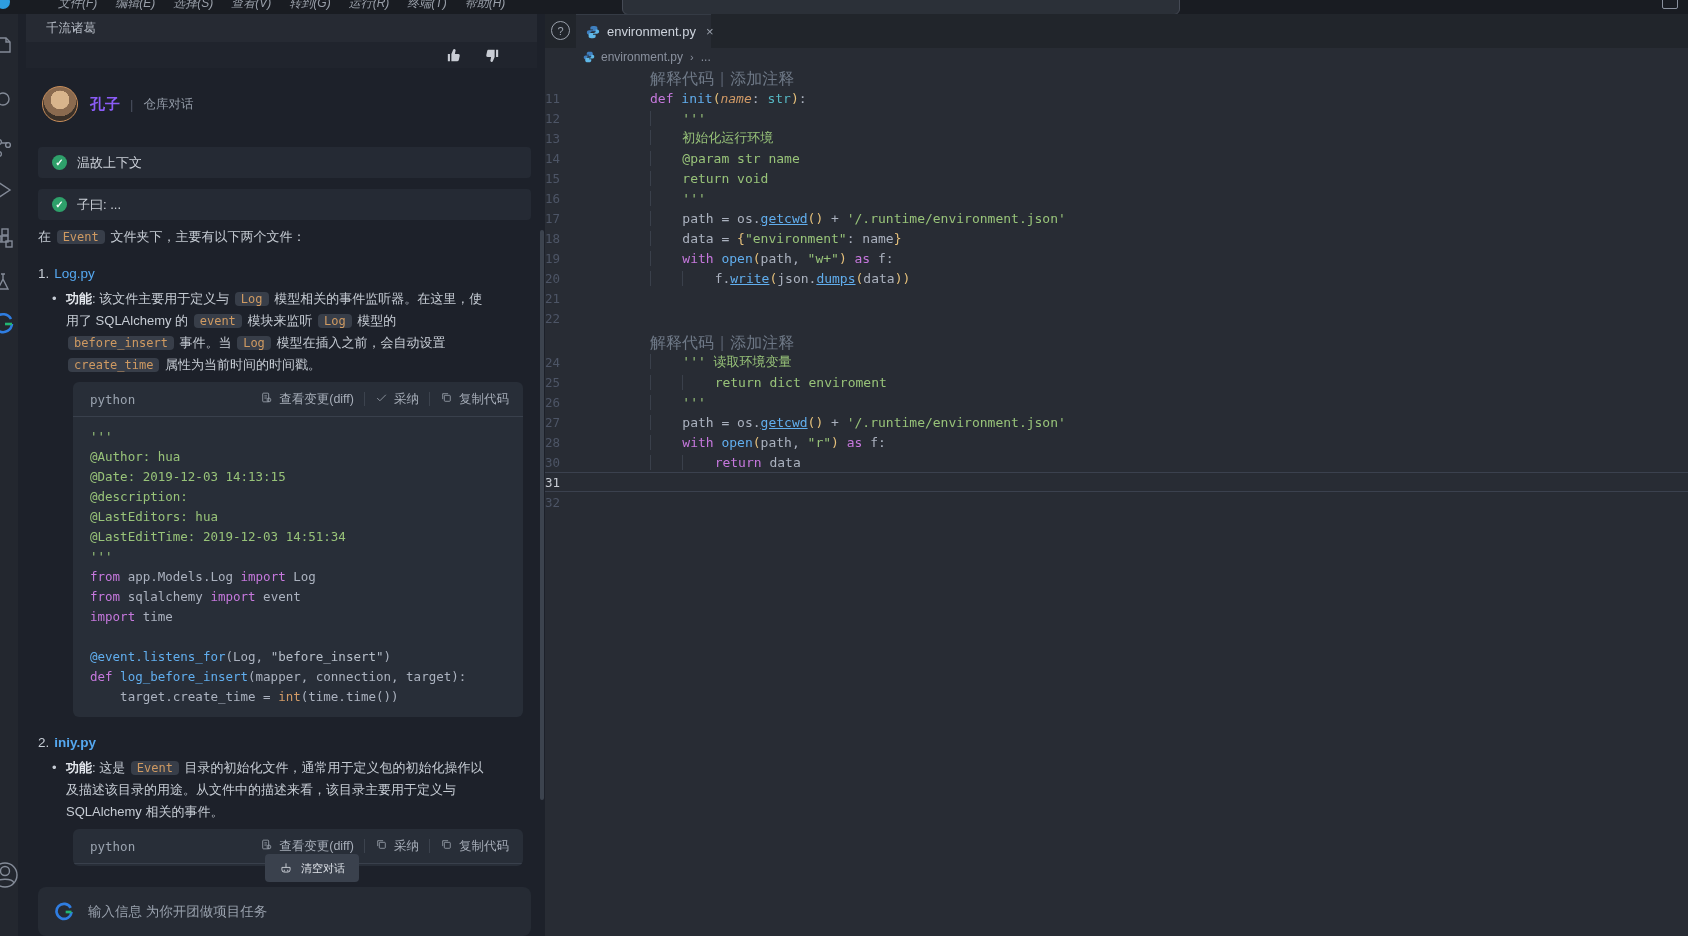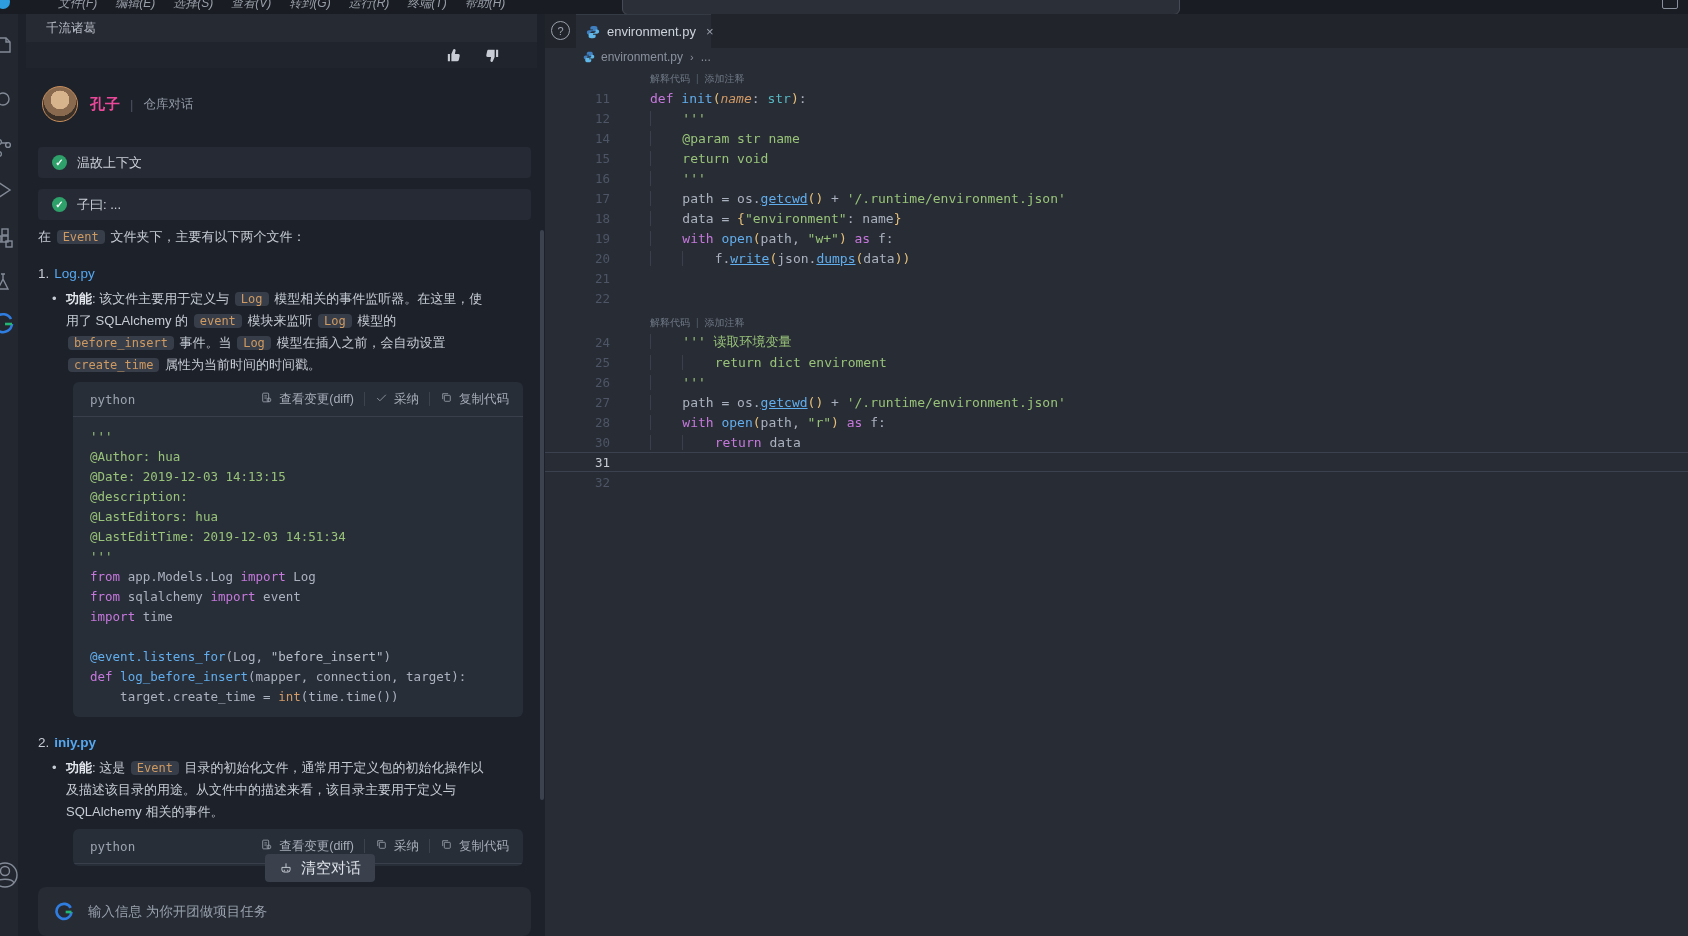--- a/index.html
+++ b/index.html
@@ -28,21 +28,21 @@
   .chat-header{position:absolute;left:26px;top:14px;width:511px;height:28px;background:#262a33;
                display:flex;align-items:center;}
   .chat-title{color:#b4bac4;font-size:12.5px;margin-left:20px;font-family:Liberation Serif, serif;}
   .thumbs-card{position:absolute;left:26px;top:42px;width:511px;height:26px;background:#20242d;
                display:flex;align-items:center;justify-content:flex-end;gap:22px;padding-right:36px;box-sizing:border-box;}
   .thumb{width:17px;height:17px;}
   .thumb svg{width:17px;height:17px;fill:#c8ccd4;}
   .avatar-row{position:absolute;left:42px;top:86px;display:flex;align-items:center;}
   .avatar{width:34px;height:34px;border-radius:50%;border:1px solid #c98e5a;
           background:radial-gradient(circle at 50% 38%,#d8b48c 0 34%,#8a6a4f 35% 60%,#3a3028 61%);}
-  .a-name{color:#ec4899;font-size:15px;font-weight:bold;margin-left:12px;}
+  .a-name{color:#8b5cf6;font-size:15px;font-weight:bold;margin-left:12px;}
   .a-sep{color:#4a5160;margin:0 10px;font-size:13px;}
   .a-mode{color:#949ca8;font-size:12.5px;}
   .status-row{position:absolute;left:38px;width:493px;height:31px;background:#252a34;border-radius:4px;
               display:flex;align-items:center;color:#ccd1d9;font-size:13px;}
   .check{width:15px;height:15px;border-radius:50%;background:#2ea06a;margin:0 10px 0 14px;
          display:flex;align-items:center;justify-content:center;color:#fff;font-size:10px;font-weight:bold;}
   .intro{position:absolute;left:38px;top:228px;width:493px;color:#c6ccd4;font-size:13px;}
   .badge{background:#383e49;color:#cf9a62;border-radius:4px;padding:0px 6px;font-size:12px;
          font-family:"DejaVu Sans Mono",monospace;margin:0 2px;}
   #chat-items{position:absolute;left:38px;top:262px;width:493px;}
@@ -57,21 +57,21 @@
   .codeblock{margin:6px 0 0 35px;width:450px;background:#282e38;border-radius:6px;overflow:hidden;}
   .codeblock.cut{height:37px;}
   .cb-head{height:34px;display:flex;align-items:center;border-bottom:1px solid #39404c;}
   .cb-lang{color:#9aa3af;font-size:12.5px;margin-left:17px;font-family:"DejaVu Sans Mono",monospace;flex:1;}
   .cb-act{display:flex;align-items:center;gap:6px;color:#a7aeb9;font-size:12.5px;cursor:pointer;white-space:nowrap;}
   .cb-act svg{width:13px;height:13px;stroke:#a7aeb9;fill:none;stroke-width:1.4;}
   .cb-sep{width:1px;height:14px;background:#3c434e;margin:0 10px;}
   .cb-body{padding:10px 0 10px 17px;}
   .code-line{height:20px;line-height:20px;font-family:"DejaVu Sans Mono",monospace;font-size:12.5px;white-space:pre;}
   .clear-btn{position:absolute;left:265px;top:854px;height:28px;background:#3a414d;border-radius:4px;
-             color:#dfe3e9;font-size:15px;display:flex;align-items:center;padding:0 14px;cursor:pointer;}
+             color:#dfe3e9;font-size:11px;display:flex;align-items:center;padding:0 14px;cursor:pointer;}
   .clear-btn svg{width:14px;height:14px;stroke:#dfe3e9;fill:none;stroke-width:1.4;margin-right:8px;}
   .chat-input{position:absolute;left:38px;top:887px;width:493px;height:49px;background:#262b34;
               border-radius:8px;display:flex;align-items:center;}
   .chat-input input{background:transparent;border:none;outline:none;color:#99a1ad;font-size:13.5px;
                     width:380px;font-family:"Liberation Sans",sans-serif;}
   .chat-input input::placeholder{color:#99a1ad;}
   .in-logo{width:20px;height:20px;margin:0 12px 0 16px;}
   .chat-scrollbar{position:absolute;left:540px;top:230px;width:4px;height:570px;background:#3c434e;border-radius:2px;}
 
   
@@ -88,24 +88,24 @@
   .tab{position:absolute;left:31px;top:0;width:135px;height:34px;background:#282c34;
        display:flex;align-items:center;cursor:pointer;border-top:1px solid #353b45;box-sizing:border-box;}
   .tab-label{color:#cdd3dc;font-size:13px;margin-left:7px;}
   .tab-close{color:#9aa1ac;font-size:13px;margin-left:10px;cursor:pointer;}
   .py-ic{width:14px;height:14px;margin-left:10px;flex:none;}
   .breadcrumb{position:absolute;left:545px;top:48px;width:1143px;height:18px;background:#282c34;
               display:flex;align-items:center;color:#8a919e;font-size:12px;}
   .breadcrumb .py-ic{width:12px;height:12px;margin-left:38px;margin-right:6px;}
   .bc-sep{margin:0 7px;font-size:11px;}
   .editor-code{position:absolute;left:545px;top:66px;width:1143px;height:870px;background:#282c34;}
-  .lens-row{height:18px;line-height:18px;margin-left:105px;color:#6e7886;font-size:10px;cursor:pointer;}
+  .lens-row{height:18px;line-height:18px;margin-left:105px;color:#6e7886;font-size:16px;cursor:pointer;}
   .lens-row .lens-sep{margin:0 6px;color:#555e6b;}
   .ed-row{height:20px;display:flex;align-items:center;position:relative;}
-  .ed-row .ln{width:65px;padding-right:20px;text-align:right;color:#4d5566;flex:none;
+  .ed-row .ln{width:65px;padding-right:20px;text-align:left;color:#4d5566;flex:none;
               font-family:"DejaVu Sans Mono",monospace;font-size:12.5px;}
   .ed-line{font-family:"DejaVu Sans Mono",monospace;font-size:13px;white-space:pre;color:#abb2bf;margin-left:20px;}
   .ed-row.active{border-top:1px solid #3b414e;border-bottom:1px solid #3b414e;box-sizing:border-box;}
   .ed-row.active .ln{color:#c8ccd4;}
   .lens2{margin-top:6px;}
 </style>
 </head>
 <body>
 
 <div id="app">
@@ -337,20 +337,24 @@
       <div class="lens-row"><span>解释代码</span><span class="lens-sep">|</span><span>添加注释</span></div>
       <div class="ed-row">
         <span class="ln">11</span>
         <span class="ed-line"><span class="tk tk-kw">def </span><span class="tk tk-fn">init</span><span class="tk tk-pn">(</span><span class="tk tk-param">name</span><span class="tk tk-pl">: </span><span class="tk tk-ty">str</span><span class="tk tk-pn">)</span><span class="tk tk-pl">:</span></span>
       </div>
       <div class="ed-row">
         <span class="ln">12</span>
         <span class="ed-line"><span class="tk tk-ig">    </span><span class="tk tk-str">'''</span></span>
       </div>
       <div class="ed-row">
+        <span class="ln">13</span>
+        <span class="ed-line"><span class="tk tk-ig">    </span><span class="tk tk-str">初始化运行环境</span></span>
+      </div>
+      <div class="ed-row">
         <span class="ln">14</span>
         <span class="ed-line"><span class="tk tk-ig">    </span><span class="tk tk-str">@param str name</span></span>
       </div>
       <div class="ed-row">
         <span class="ln">15</span>
         <span class="ed-line"><span class="tk tk-ig">    </span><span class="tk tk-str">return void</span></span>
       </div>
       <div class="ed-row">
         <span class="ln">16</span>
         <span class="ed-line"><span class="tk tk-ig">    </span><span class="tk tk-str">'''</span></span>

